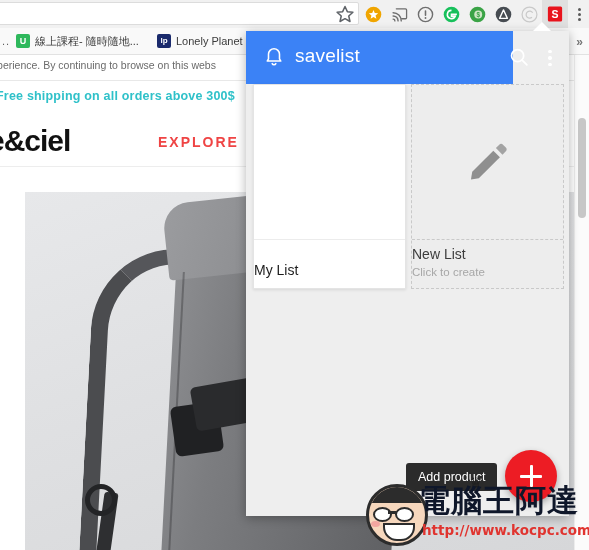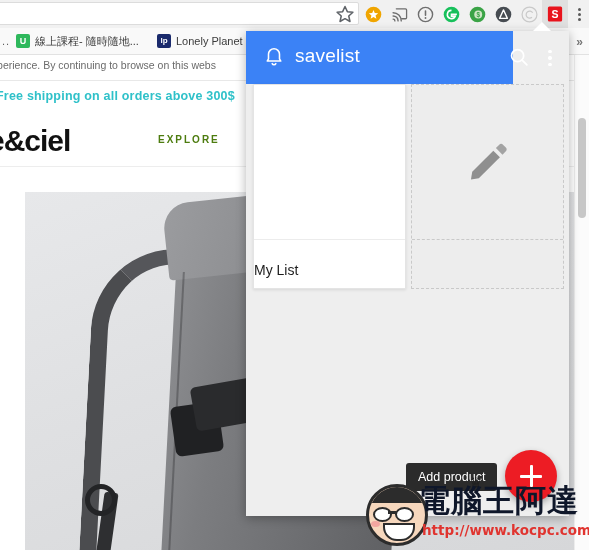--- a/index.html
+++ b/index.html
@@ -73,21 +73,21 @@
   }
   .site-header{
     position:absolute;left:0;top:60px;width:575px;height:52px;background:#ffffff;
     border-bottom:1px solid #ededed;
   }
   .brand{
     position:absolute;left:-12px;top:10px;font-size:30px;font-weight:bold;color:#111;
     letter-spacing:-1px;white-space:nowrap;
   }
   .nav-explore{
-    position:absolute;left:158px;top:20px;font-size:10px;font-weight:bold;color:#4d7c0f;
+    position:absolute;left:158px;top:20px;font-size:14px;font-weight:bold;color:#ef4444;
     letter-spacing:2px;white-space:nowrap;
   }
   .hero{
     position:absolute;left:25px;top:138px;width:550px;height:360px;
     background:linear-gradient(160deg,#e7e8ea 0%,#dfe0e2 45%,#d6d7d9 100%);
     overflow:hidden;
   }
   .bag-body{
     position:absolute;left:145px;top:10px;width:230px;height:370px;
     background:linear-gradient(100deg,#8f9093 0%,#7c7d80 30%,#6e6f72 65%,#5f6063 100%);
@@ -394,20 +394,24 @@
 
       <div class="card card-new">
         <div class="card-thumb">
           <span class="pencil">
             <svg viewBox="0 0 24 24" width="44" height="44" fill="#8f8f8f">
               <path d="M3.4 17.3 14.9 5.8l3.6 3.6L7 20.9l-4.3.7z"></path>
               <path d="M16.3 4.4 18 2.7a1.6 1.6 0 0 1 2.3 0l1.3 1.3a1.6 1.6 0 0 1 0 2.3l-1.7 1.7z" fill="#a3a3a3"></path>
             </svg>
           </span>
         </div>
+        <div class="card-meta">
+          <div class="card-title">New List</div>
+          <div class="card-sub">Click to create</div>
+        </div>
       </div>
     </div>
 
     <div class="tooltip">Add product</div>
     <div class="fab"></div>
   </div>
 
   <div class="wm">
     <div class="wm-face">
       <div class="wm-hair"></div>

